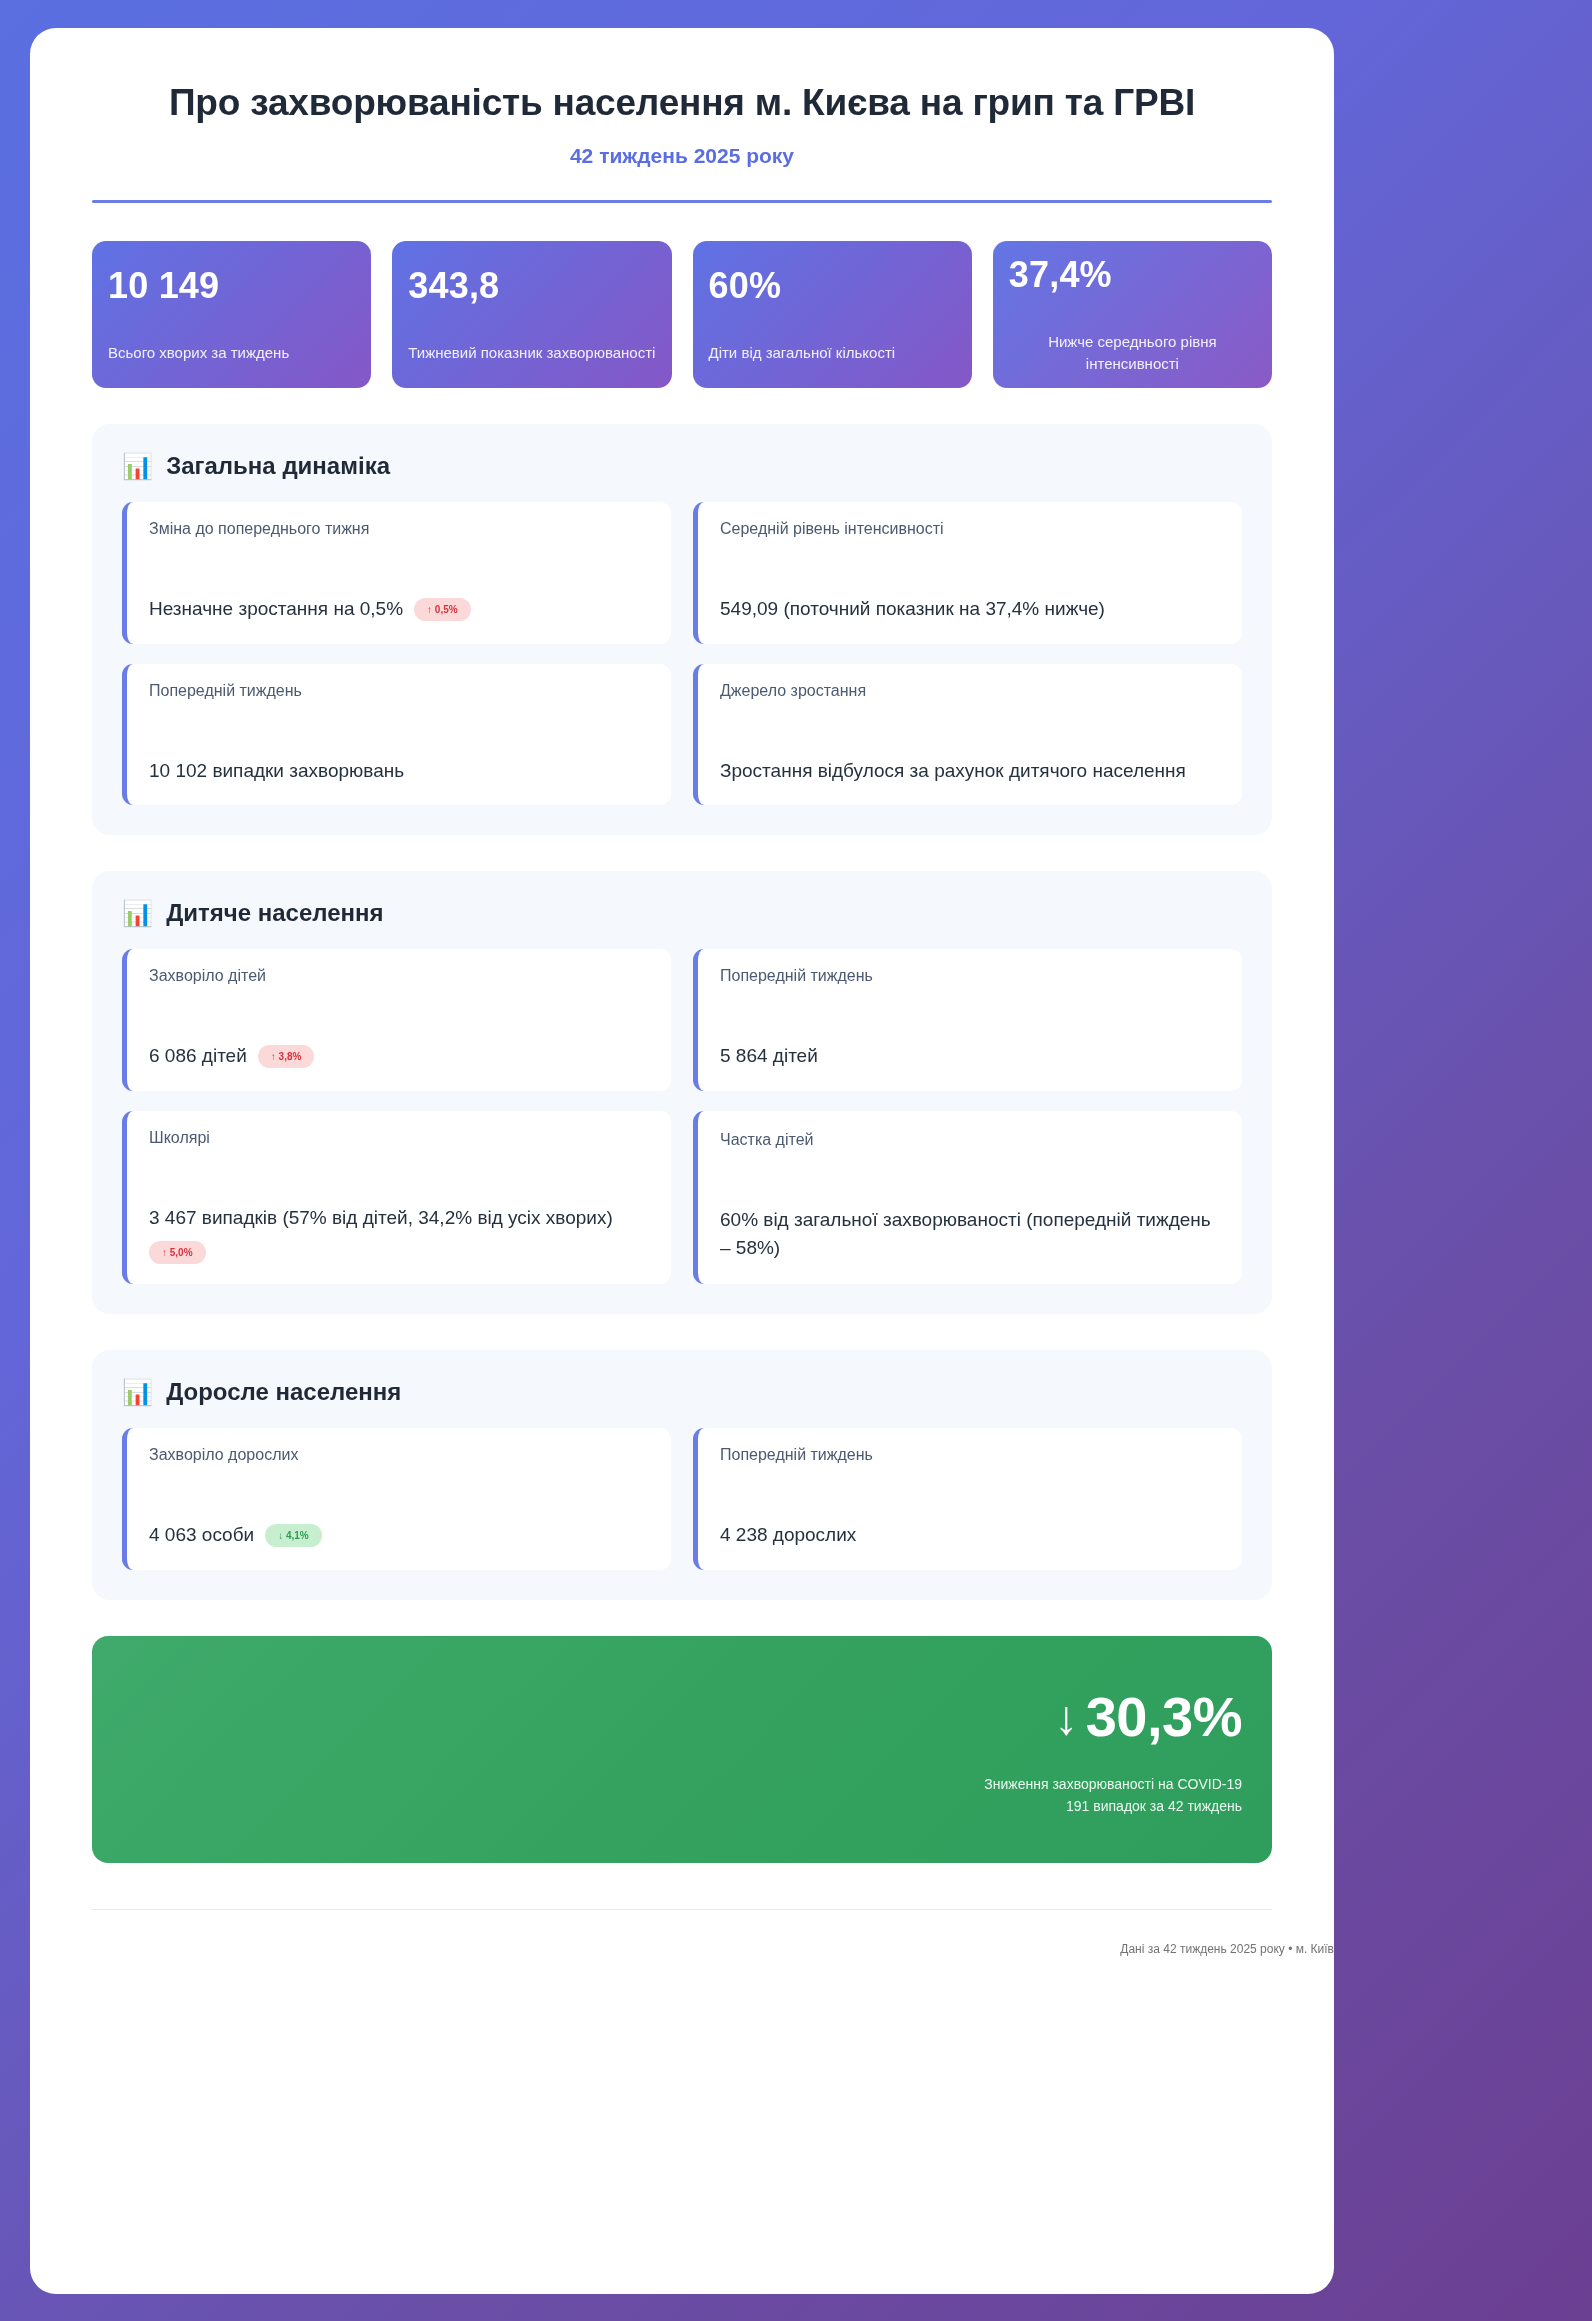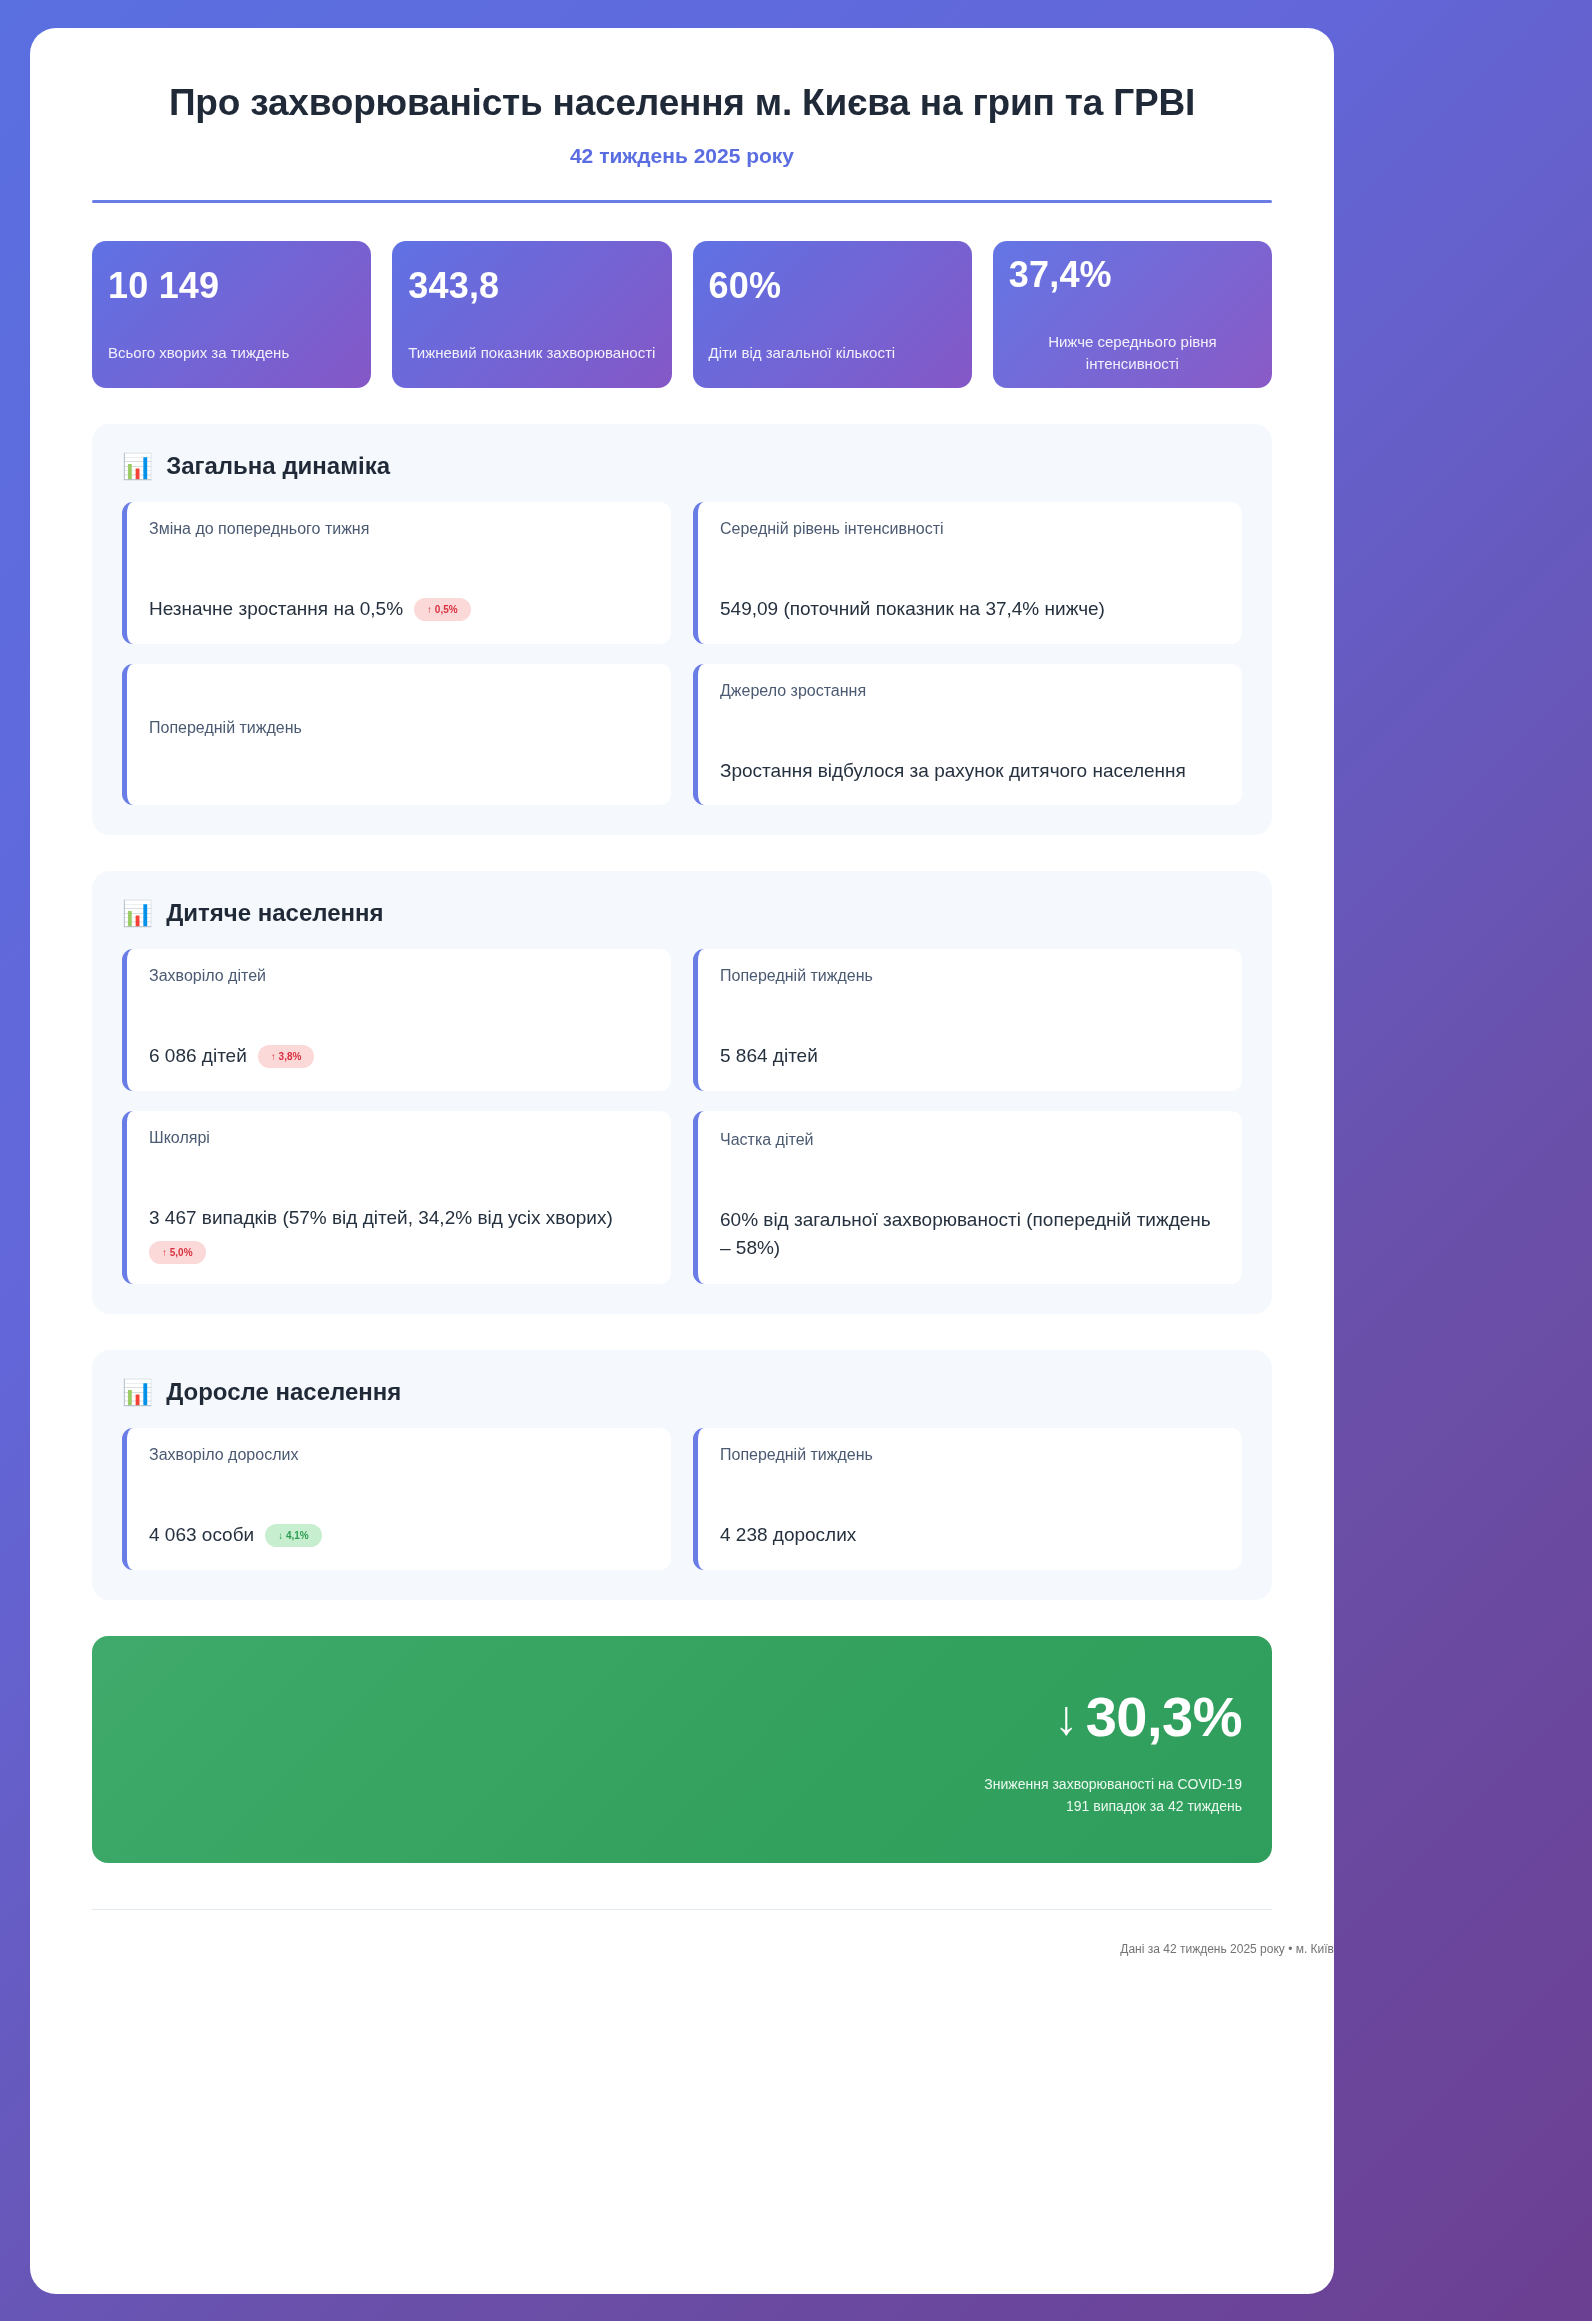--- a/index.html
+++ b/index.html
@@ -266,20 +266,23 @@
               </div>
             </div>
             <div class="info-card">
               <div class="info-label">Середній рівень інтенсивності</div>
               <div class="info-value-row">
                 <span class="info-value">549,09 (поточний показник на 37,4% нижче)</span>
               </div>
             </div>
             <div class="info-card">
               <div class="info-label">Попередній тиждень</div>
+              <div class="info-value-row">
+                <span class="info-value">10 102 випадки захворювань</span>
+              </div>
             </div>
             <div class="info-card">
               <div class="info-label">Джерело зростання</div>
               <div class="info-value-row">
                 <span class="info-value">Зростання відбулося за рахунок дитячого населення</span>
               </div>
             </div>
           </div>
         </div>
         <div class="section">

